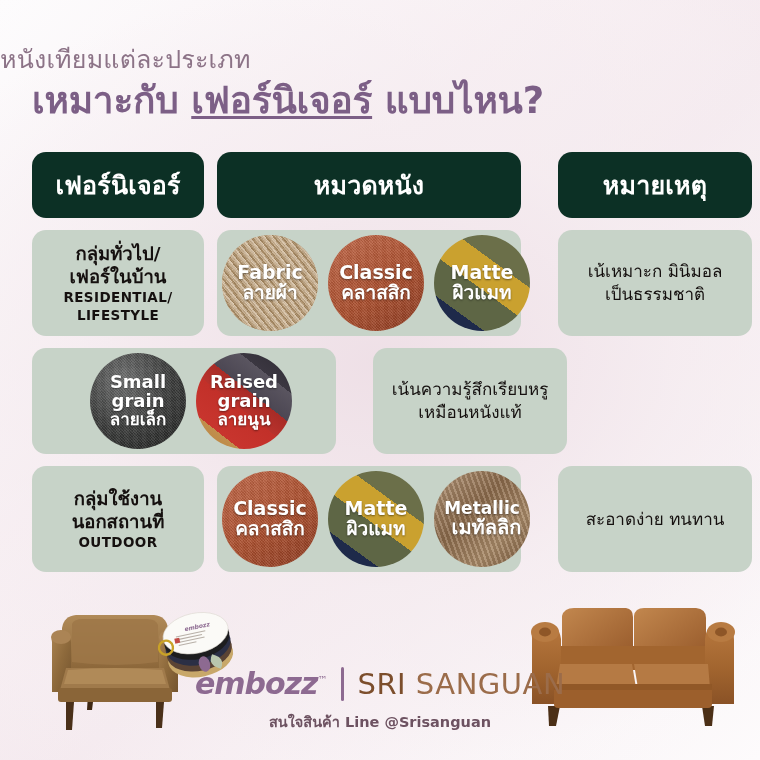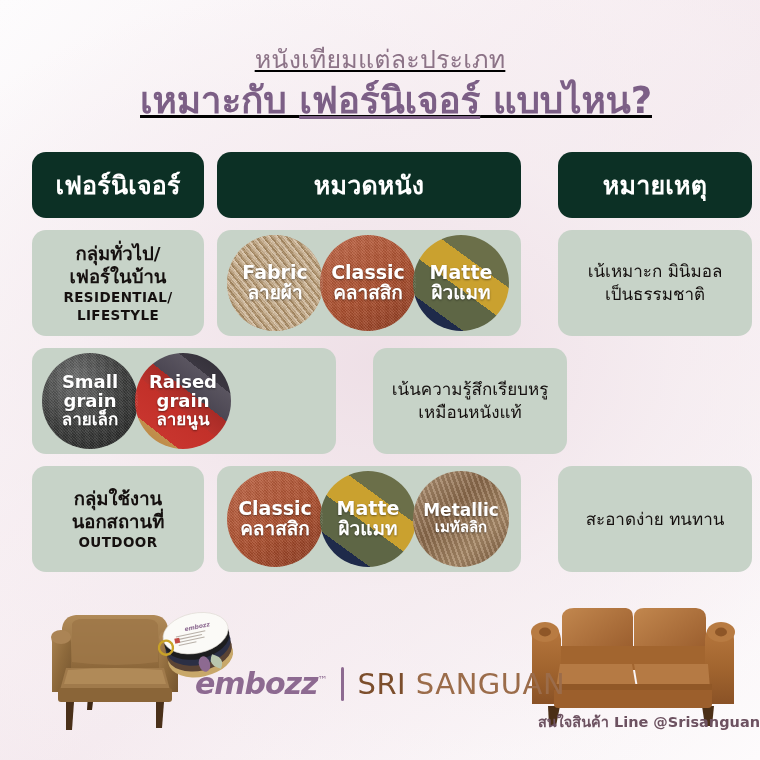--- a/index.html
+++ b/index.html
@@ -26,22 +26,21 @@
       linear-gradient(135deg, #fdfcfd 0%, #f7eef2 35%, #f4e9ee 55%, #fdfbfc 100%);
     overflow: hidden;
   }
 
   
   .title-wrap {
     position: absolute;
     top: 46px;
     left: 0;
     right: 0;
-    text-align: center;
-    text-decoration: underline;
+    text-align: left;
   }
   .subtitle {
     font-size: 25px;
     color: #8c7387;
     letter-spacing: 0.2px;
     line-height: 1.15;
     font-weight: 400;
   }
   .maintitle {
     margin-top: 4px;
@@ -116,23 +115,23 @@
   }
   .note-txt {
     font-size: 17px;
     line-height: 1.35;
     color: #15100f;
   }
 
   
   .cell-cat {
     flex-direction: row;
-    justify-content: flex-start;
+    justify-content: center;
     padding: 0 0 0 10px;
-    gap: 1px;
+    gap: 14px;
   }
   .swatch {
     position: relative;
     width: 96px;
     height: 96px;
     border-radius: 50%;
     flex: 0 0 96px;
     display: flex;
     flex-direction: column;
     align-items: center;
@@ -148,21 +147,21 @@
     font-weight: bold;
     text-shadow: 0 1px 2px rgba(0,0,0,0.45);
     line-height: 1.04;
     text-align: center;
   }
   .swatch .lbl-en { font-size: 19px; }
   .swatch .lbl-th { font-size: 19px; }
   .swatch.small .lbl-en { font-size: 18px; }
   .swatch.small .lbl-th { font-size: 17px; }
   .swatch.tiny .lbl-en { font-size: 17px; }
-  .swatch.tiny .lbl-th { font-size: 15px; }
+  .swatch.tiny .lbl-th { font-size: 20px; padding-left: 9px; }
 
   .swatch .tex {
     position: absolute;
     inset: 0;
     z-index: 1;
   }
   .swatch .grainy {
     position: absolute;
     inset: 0;
     z-index: 2;
@@ -272,21 +271,20 @@
     letter-spacing: 0.5px;
     line-height: 1;
     white-space: nowrap;
   }
   .sri b { color: #7c4e2c; font-weight: normal; }
   .line-txt {
     margin-top: 9px;
     font-size: 14.5px;
     font-weight: bold;
     color: #6d5261;
-    text-align: right;
   }
 
   
   .chair { position: absolute; left: 28px; bottom: 22px; }
   .sofa  { position: absolute; right: 14px; bottom: 22px; }
   .fan   { position: absolute; left: 148px; bottom: 76px; }
 </style>
 </head>
 <body>
 

